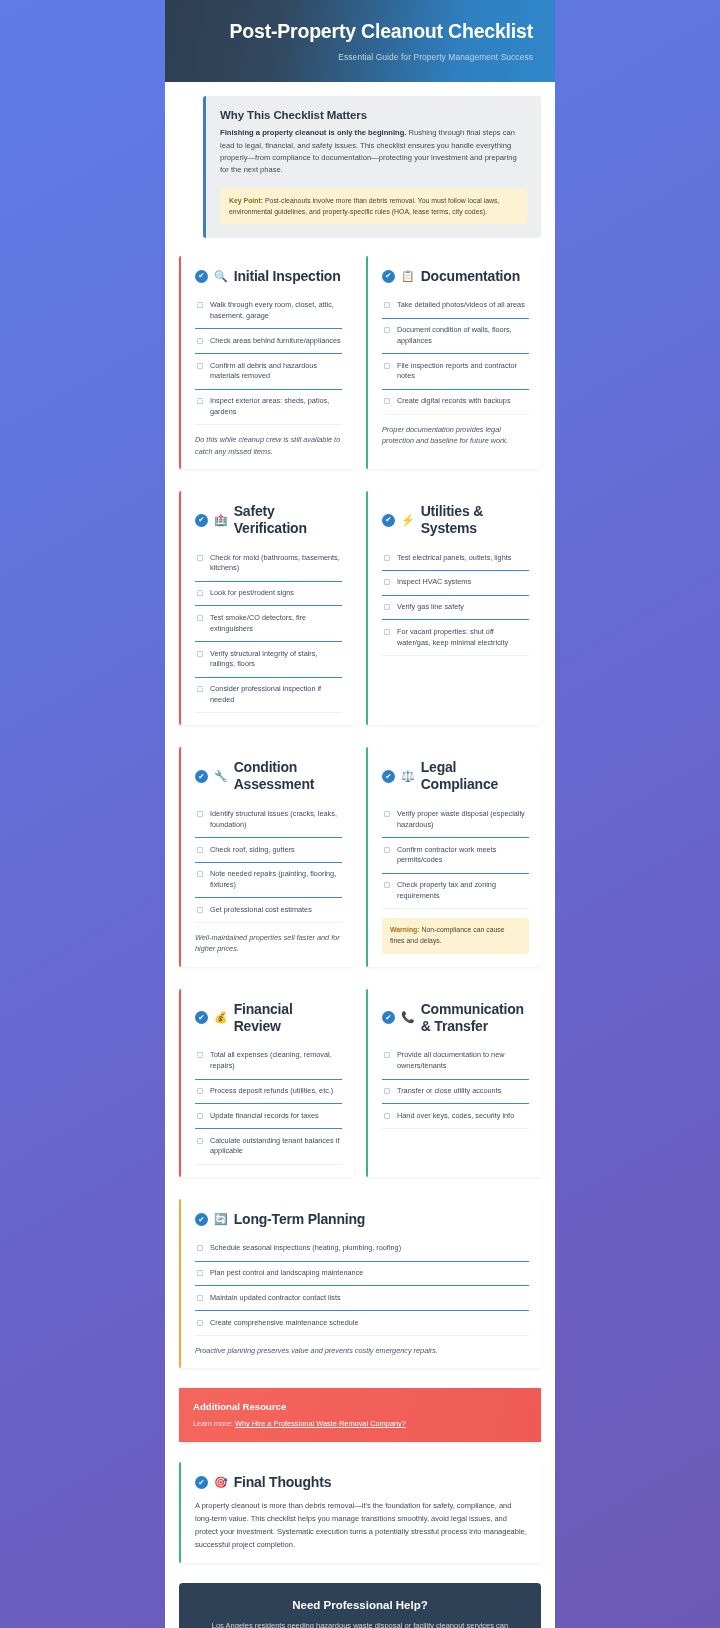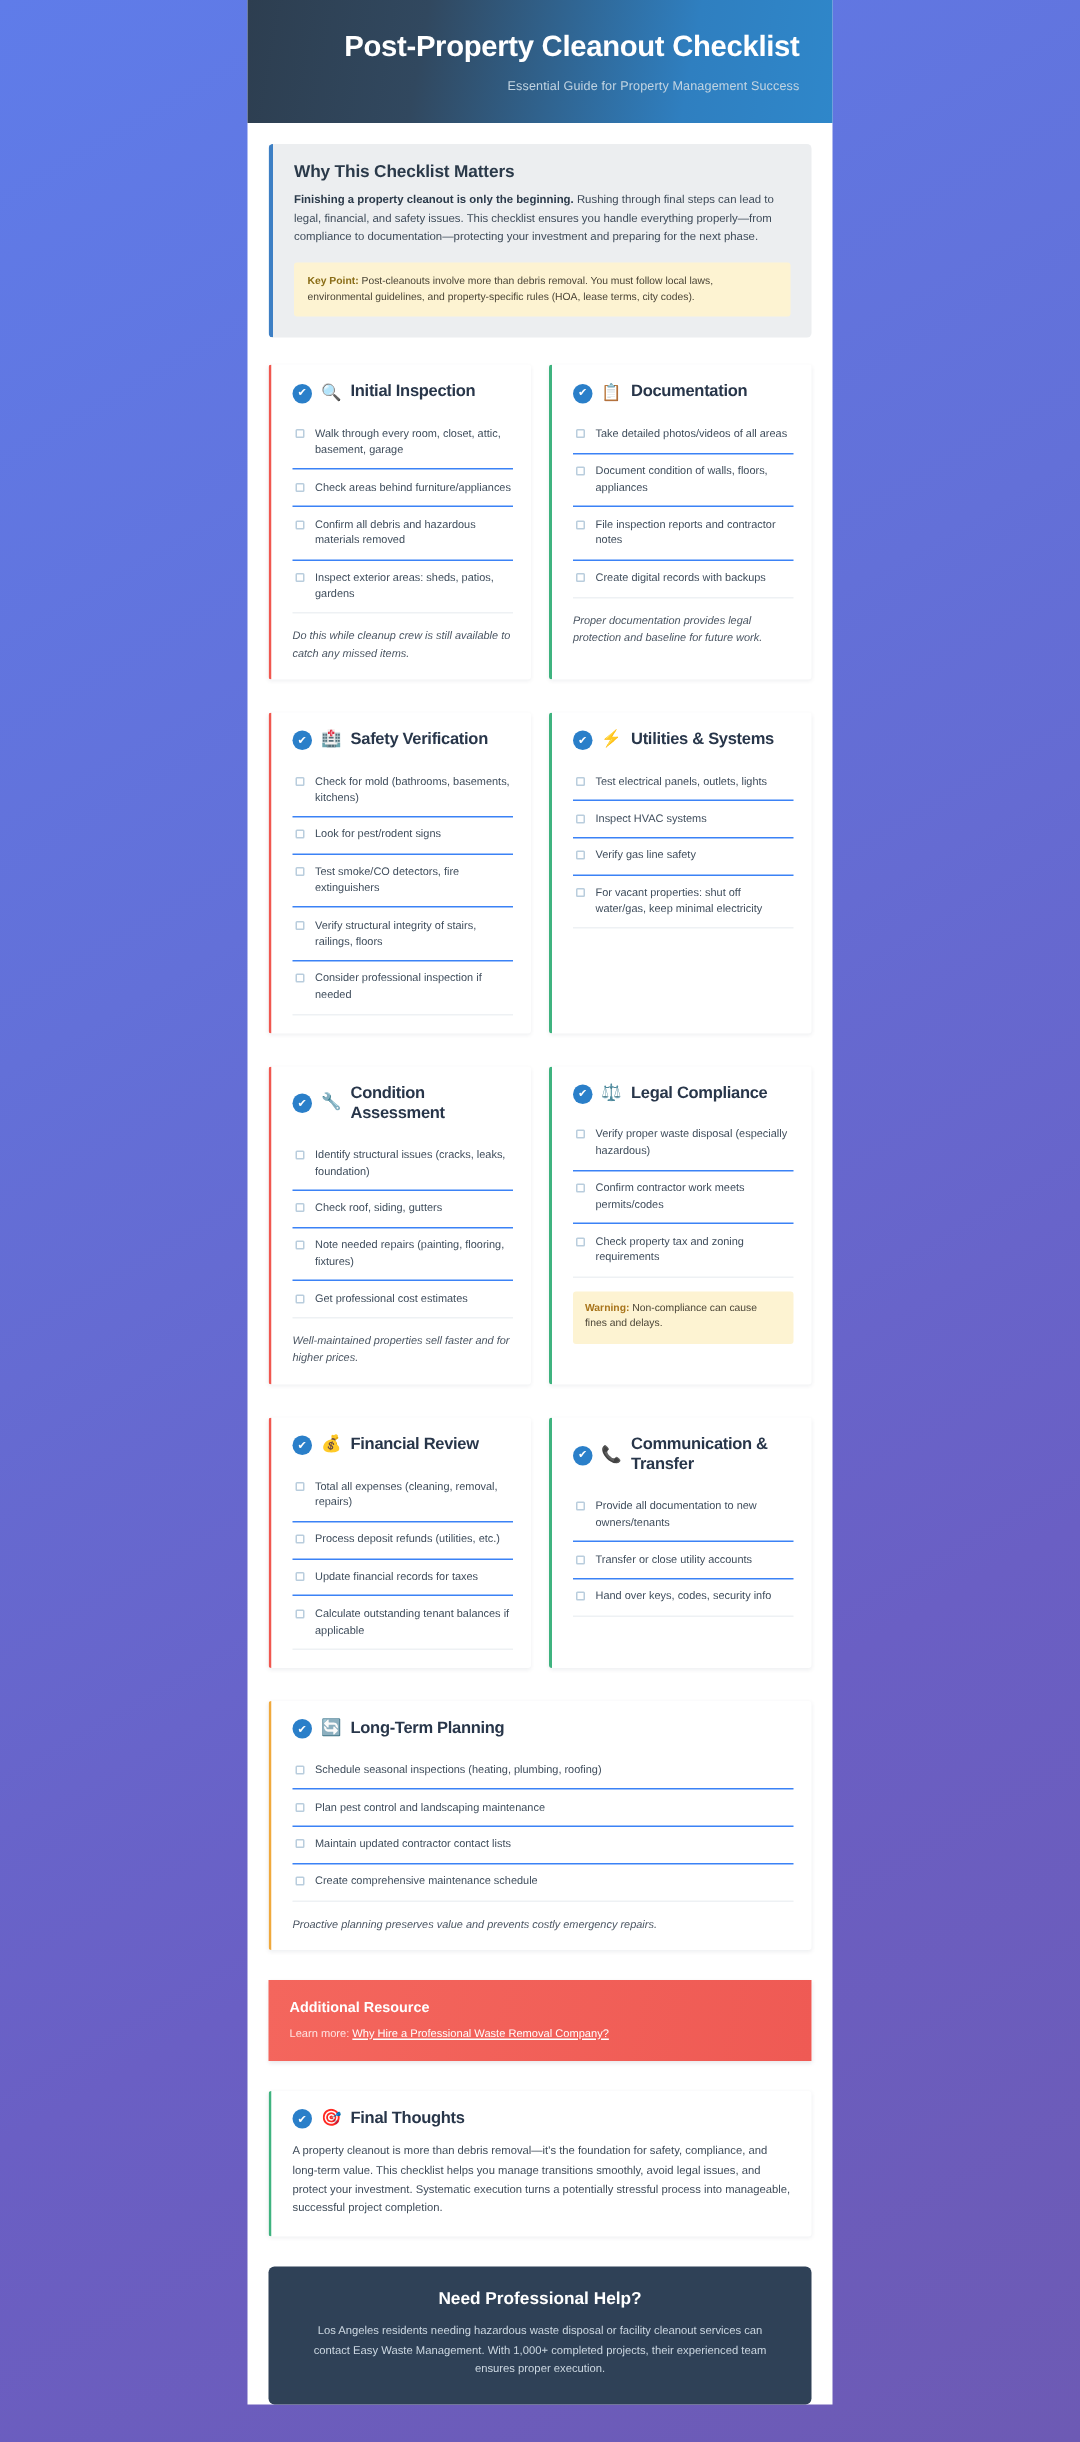--- a/index.html
+++ b/index.html
@@ -49,20 +49,21 @@
   
   .content { padding: 14px 14px 0; }
 
   
   .intro {
     background: #eceef0;
     border-left: 3px solid #3d7fc4;
     border-radius: 3px;
     padding: 13px 14px 14px 14px;
     margin-bottom: 18px;
+    margin-left: 24px;
   }
   .intro h2 {
     font-size: 11.5px;
     color: #2b3a4a;
     font-weight: bold;
     margin-bottom: 6px;
     letter-spacing: -0.1px;
   }
   .intro p {
     font-size: 7.6px;
@@ -108,21 +109,21 @@
     background: #2a7fc9;
     display: inline-flex;
     align-items: center;
     justify-content: center;
     color: #ffffff;
     font-size: 7.5px;
     line-height: 1;
   }
   .card-emoji { font-size: 11px; line-height: 1; }
   .card-title {
-    font-size: 11px;
+    font-size: 14px;
     font-weight: bold;
     color: #28364a;
     letter-spacing: -0.2px;
     line-height: 1.22;
   }
 
   ul.items { list-style: none; }
   ul.items li {
     display: flex;
     gap: 7px;

